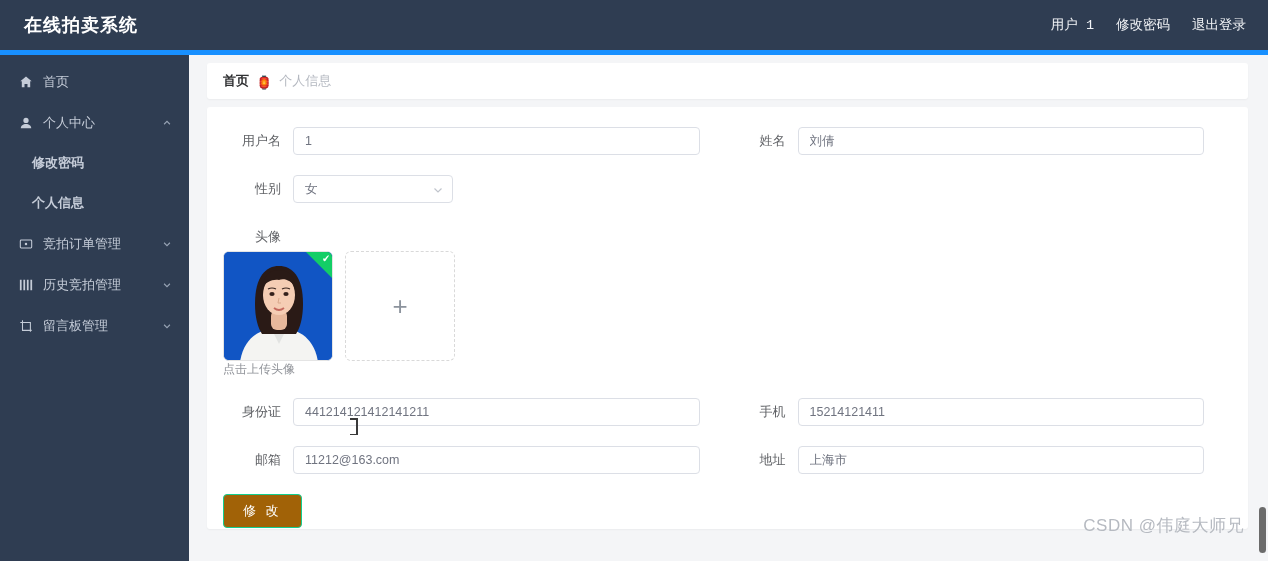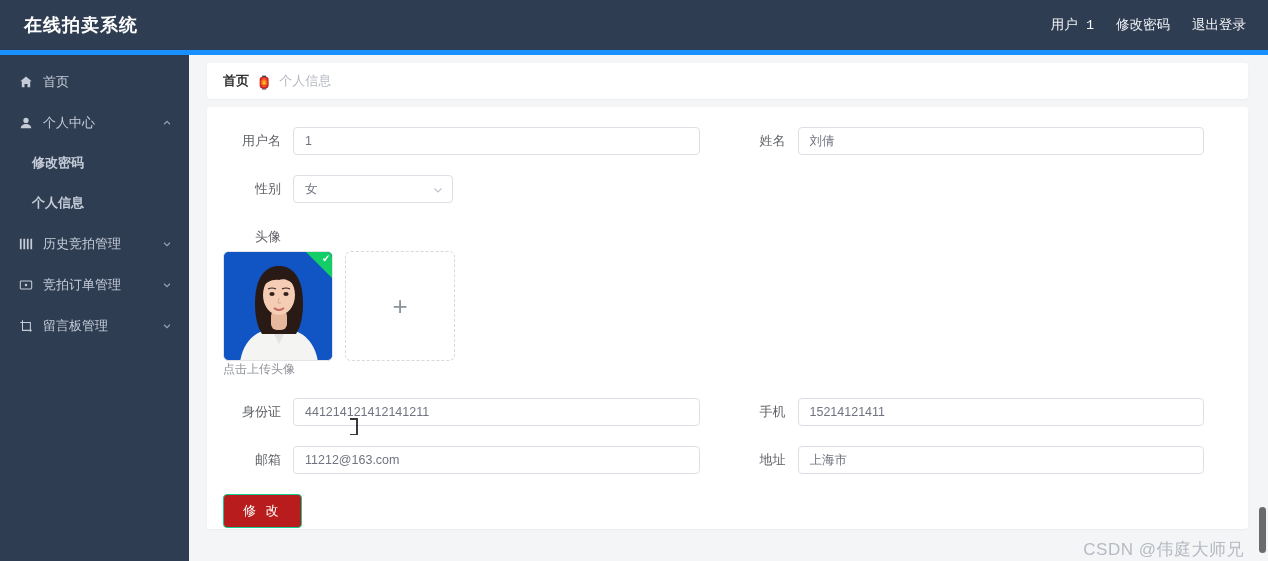--- a/index.html
+++ b/index.html
@@ -203,35 +203,35 @@
     cursor: pointer;
     background: #fff;
   }
   .upload-tip {
     font-size: 12px;
     color: #909399;
     padding-left: 0;
   }
 
   .submit-btn {
-    background: #b91c1c;
+    background: #a16207;
     border: 1px solid #13ce90;
     color: #ffffff;
     font-size: 13px;
     border-radius: 4px;
     padding: 7px 19px;
     cursor: pointer;
     letter-spacing: 3px;
     font-family: "Liberation Sans", "DejaVu Sans", sans-serif;
   }
 
   
   .watermark {
     position: absolute;
-    right: 24px; bottom: 0;
+    right: 24px; bottom: 24px;
     font-size: 17px;
     color: #b6bac1;
     letter-spacing: 0.5px;
     user-select: none;
   }
   .scrollbar-thumb {
     position: absolute;
     right: 2px; bottom: 8px;
     width: 7px; height: 46px;
     background: #6b6b6b;
@@ -293,47 +293,47 @@
             <path d="M2.5 7.5 6 4l3.5 3.5"></path>
           </svg>
       </span>
     </div>
 
     <div class="submenu-item">
       <span>修改密码</span>
     </div>
     <div class="submenu-item">
       <span>个人信息</span>
+    </div>
+
+    <div class="menu-item">
+      <span class="mi-icon">
+        <svg viewBox="0 0 16 16" width="14" height="14" fill="none" stroke="currentColor" stroke-width="1.2">
+            <rect x="1.5" y="3.5" width="13" height="9" rx="1"></rect>
+            <circle cx="8" cy="8" r="1.4" fill="currentColor" stroke="none"></circle>
+          </svg>
+      </span>
+      <span class="mi-label">竞拍订单管理</span>
+      <span class="mi-arrow">
+        <svg viewBox="0 0 12 12" width="10" height="10" fill="none" stroke="currentColor" stroke-width="1.3">
+            <path d="M2.5 4.5 6 8l3.5-3.5"></path>
+          </svg>
+      </span>
     </div>
 
     <div class="menu-item">
       <span class="mi-icon">
         <svg viewBox="0 0 16 16" width="14" height="14" fill="currentColor">
             <rect x="1" y="2" width="2" height="12"></rect>
             <rect x="5" y="2" width="2" height="12"></rect>
             <rect x="9" y="2" width="2" height="12"></rect>
             <rect x="13" y="2" width="2" height="12"></rect>
           </svg>
       </span>
       <span class="mi-label">历史竞拍管理</span>
-      <span class="mi-arrow">
-        <svg viewBox="0 0 12 12" width="10" height="10" fill="none" stroke="currentColor" stroke-width="1.3">
-            <path d="M2.5 4.5 6 8l3.5-3.5"></path>
-          </svg>
-      </span>
-    </div>
-
-    <div class="menu-item">
-      <span class="mi-icon">
-        <svg viewBox="0 0 16 16" width="14" height="14" fill="none" stroke="currentColor" stroke-width="1.2">
-            <rect x="1.5" y="3.5" width="13" height="9" rx="1"></rect>
-            <circle cx="8" cy="8" r="1.4" fill="currentColor" stroke="none"></circle>
-          </svg>
-      </span>
-      <span class="mi-label">竞拍订单管理</span>
       <span class="mi-arrow">
         <svg viewBox="0 0 12 12" width="10" height="10" fill="none" stroke="currentColor" stroke-width="1.3">
             <path d="M2.5 4.5 6 8l3.5-3.5"></path>
           </svg>
       </span>
     </div>
 
     <div class="menu-item">
       <span class="mi-icon">
         <svg viewBox="0 0 16 16" width="14" height="14" fill="none" stroke="currentColor" stroke-width="1.2">

